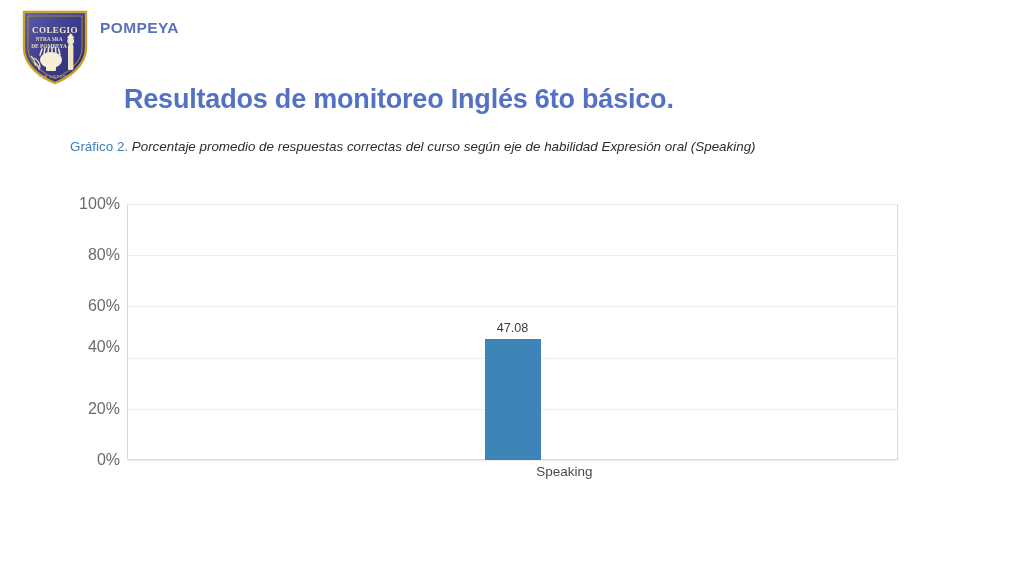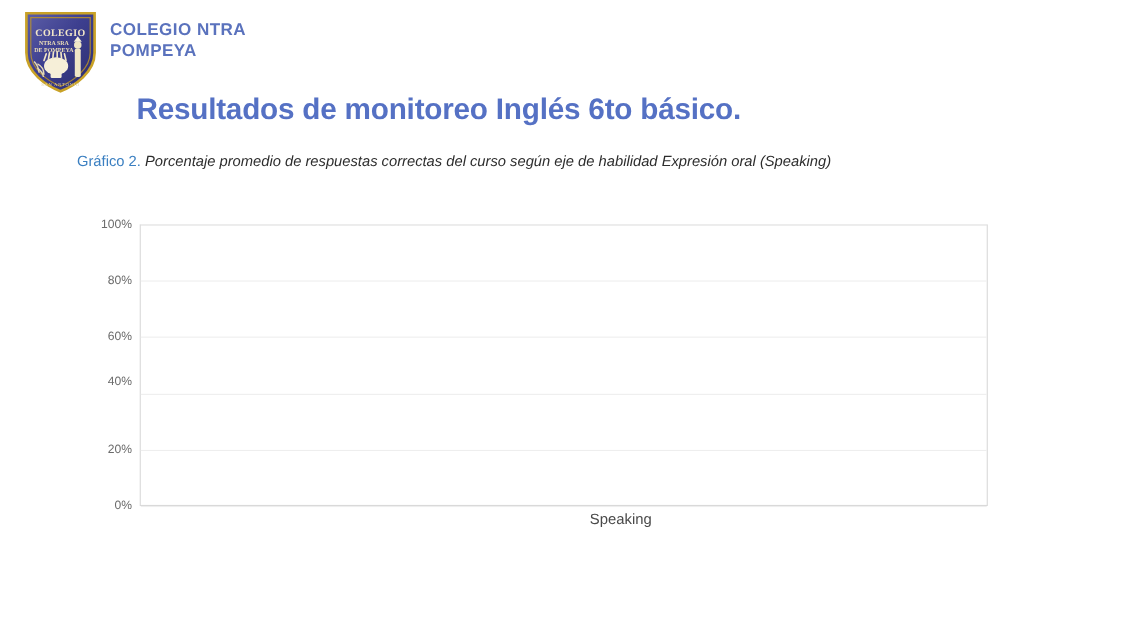--- a/index.html
+++ b/index.html
@@ -94,21 +94,21 @@
     left: 0;
     width: 100%;
     height: 1px;
     background: #eeeeee;
   }
   .ytick {
     position: absolute;
     right: 800px;
     width: 120px;
     text-align: right;
-    font-size: 11px;
+    font-size: 16px;
     color: #6b6b6b;
     transform: translateY(-50%);
     white-space: nowrap;
   }
   .bars-layer {
     position: absolute;
     left: 67px;
     top: 8px;
     width: 771px;
     height: 256px;
@@ -176,40 +176,45 @@
       </g>
       <g stroke="#e4d9b4" stroke-width="1.3" fill="none">
         <path d="M16 50 C20 52 22 56 22 60 M16 54 C19 56 21 59 21.5 62"></path>
         <path d="M13 48 C16 51 17 54 17.6 58"></path>
       </g>
       <text x="37" y="70" text-anchor="middle" font-family="'Liberation Serif', serif" font-size="4.2" fill="#ddd0a6" letter-spacing="0.6">SAN ANTONIO</text>
     </svg>
   </div>
 
   <div class="school-name">
-    <div>COLEGIO NTRA</div>
     <div>POMPEYA</div>
   </div>
 </div>
 
 <div class="slide-title">Resultados de monitoreo Inglés 6to básico.</div>
 
 <div class="chart-caption">
   <span class="caption-label">Gráfico 2.</span><span> Porcentaje promedio de respuestas correctas del curso según eje de habilidad Expresión oral (Speaking)</span>
 </div>
 
 <div class="chart-block">
   <div class="plot-frame" id="plot-frame">
       <div class="gridline" style="top: 255px; background: rgb(238, 238, 238);"></div>
       <div class="gridline" style="top: 203.8px; background: rgb(238, 238, 238);"></div>
       <div class="gridline" style="top: 152.6px; background: rgb(238, 238, 238);"></div>
       <div class="gridline" style="top: 101.4px; background: rgb(238, 238, 238);"></div>
       <div class="gridline" style="top: 50.2px; background: rgb(238, 238, 238);"></div>
       <div class="gridline" style="top: -1px; background: rgb(238, 238, 238);"></div>
     </div>
+  <div class="bars-layer" id="bars-layer">
+      <div class="bar-group" style="left: 357.5px;">
+        <div class="bar-rect" style="height: 120.525px; background: rgb(61, 133, 184);"></div>
+        <div class="bar-value" style="bottom: 124.525px;">47.08</div>
+      </div>
+    </div>
   <div id="y-axis">
       <div class="ytick" style="top: 264px;">0%</div>
       <div class="ytick" style="top: 212.8px;">20%</div>
       <div class="ytick" style="top: 151px;">40%</div>
       <div class="ytick" style="top: 110.4px;">60%</div>
       <div class="ytick" style="top: 59.2px; padding-left: 16px;">80%</div>
       <div class="ytick" style="top: 8px;">100%</div>
     </div>
   <div id="x-axis">
       <div class="xtick" style="left: 372.5px;">Speaking</div>

